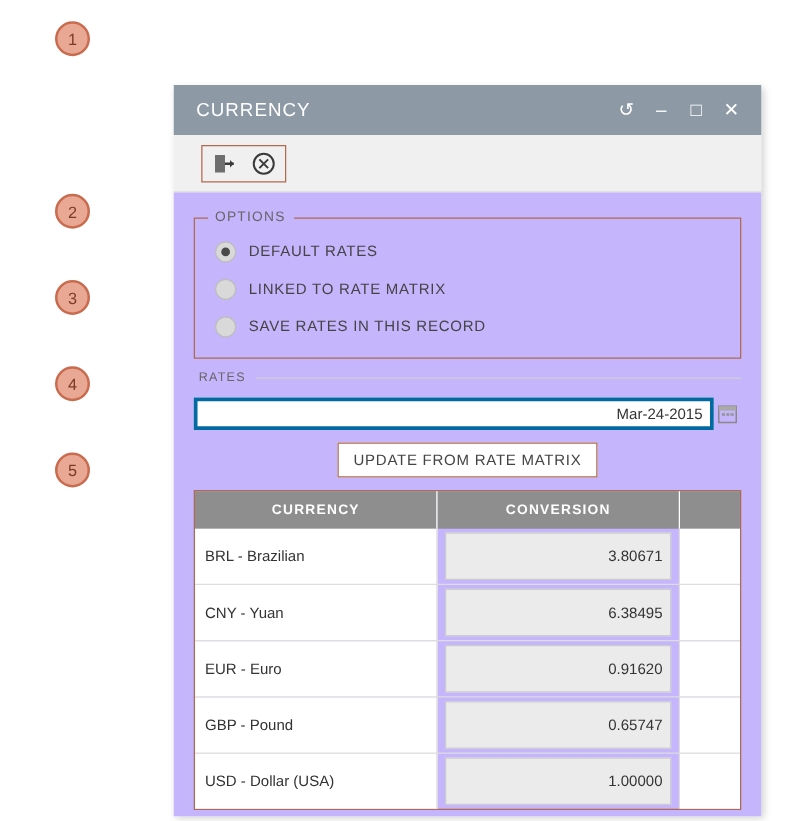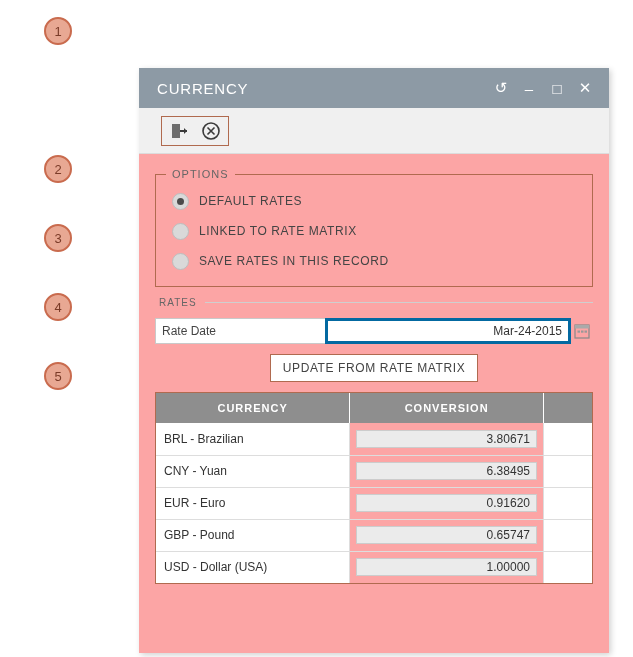--- a/index.html
+++ b/index.html
@@ -101,21 +101,21 @@
     width: 22px;
     height: 22px;
     display: flex;
     align-items: center;
     justify-content: center;
   }
 
   
   .content {
     flex: 1 1 auto;
-    background: #fca5a5;
+    background: #c4b5fd;
     padding: 14px 16px 10px 16px;
     box-sizing: border-box;
     overflow: hidden;
   }
 
   fieldset.group {
     border: 1px solid #b06a4f;
     margin: 0 0 10px 0;
     padding: 6px 10px 10px 10px;
     box-sizing: border-box;
@@ -262,21 +262,21 @@
   }
   table.rates td.conv {
     padding: 3px 6px;
     border-right: 1px solid #dddddd;
   }
   table.rates td.pad { background: #ffffff; }
   table.rates tr:last-child td { border-bottom: none; }
   .conv-box {
     background: #ebebeb;
     border: 1px solid #cccccc;
-    height: 18px;
+    height: 38px;
     display: flex;
     align-items: center;
     justify-content: flex-end;
     padding-right: 6px;
     font-size: 12px;
     color: #333333;
     box-sizing: border-box;
   }
 </style>
 </head>
@@ -344,21 +344,20 @@
       <div class="radio-row">
         <span class="radio"></span>
         <span class="radio-label">SAVE RATES IN THIS RECORD</span>
       </div>
     </fieldset>
 
     <fieldset class="plain">
       <legend>RATES</legend>
 
       <div class="rate-row">
-        <div class="rate-label">Rate Date</div>
         <div class="rate-value">Mar-24-2015</div>
         <div class="cal-btn">
           <svg width="18" height="18" viewBox="0 0 18 18">
             <rect x="2" y="3" width="14" height="13" fill="none" stroke="#888888" stroke-width="1.2"></rect>
             <rect x="2" y="3" width="14" height="3.5" fill="#aaaaaa"></rect>
             <rect x="4.5" y="8.5" width="2.5" height="2.2" fill="#999999"></rect>
             <rect x="8" y="8.5" width="2.5" height="2.2" fill="#999999"></rect>
             <rect x="11.5" y="8.5" width="2.5" height="2.2" fill="#999999"></rect>
           </svg>
         </div>

